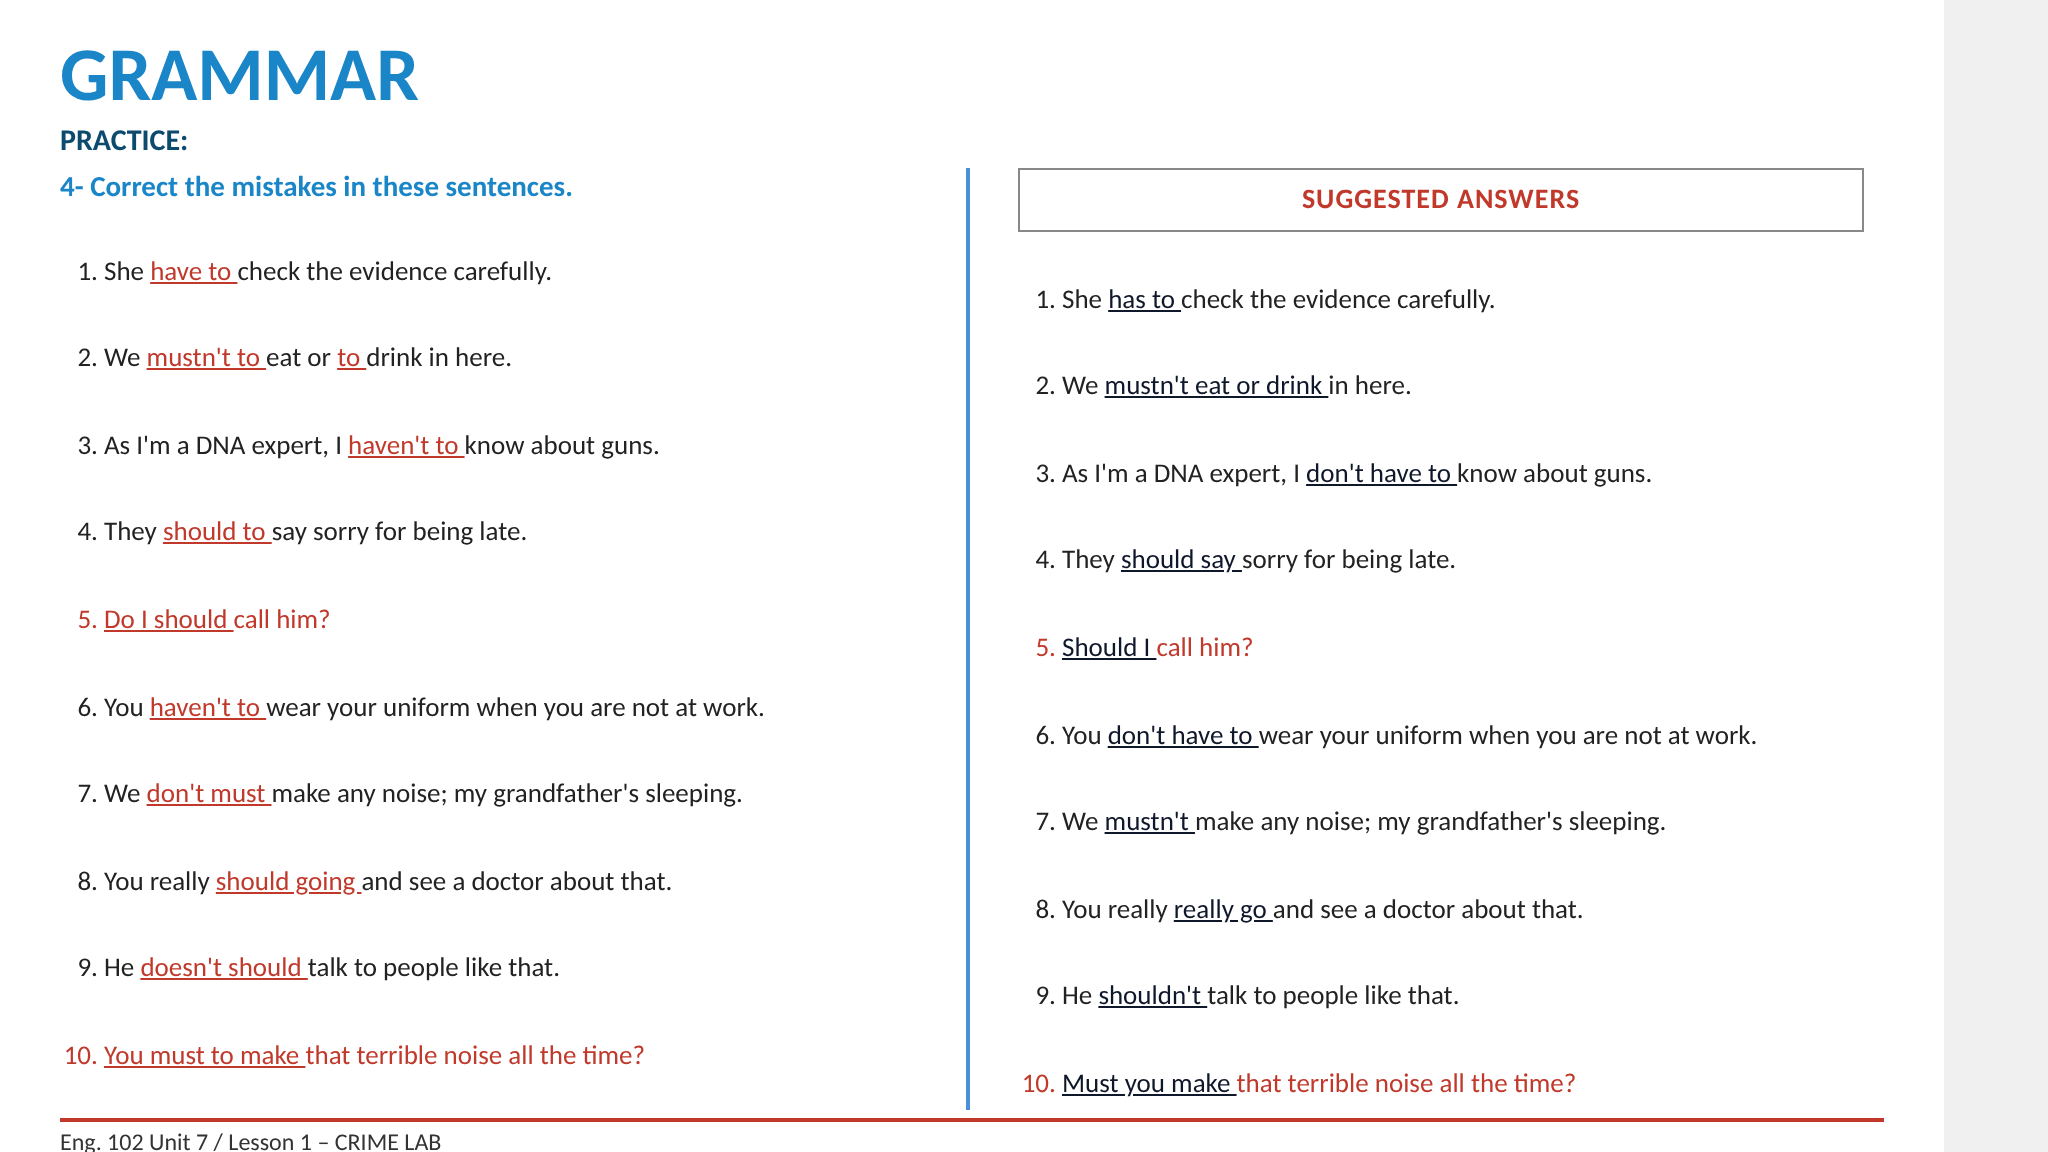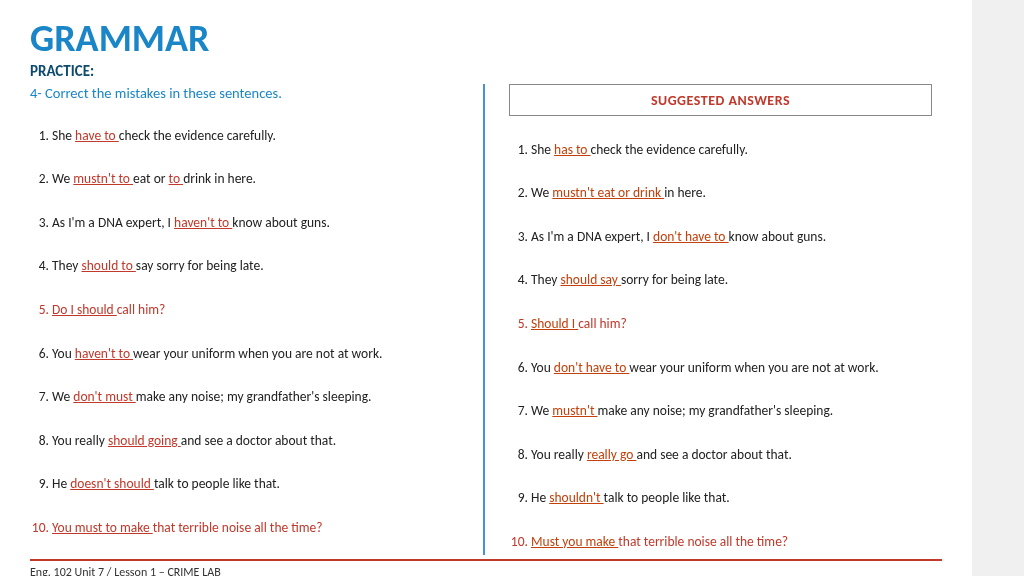--- a/index.html
+++ b/index.html
@@ -43,21 +43,21 @@
       flex: 1;
       padding-right: 20px;
       border-right: 2px solid #4a90d9;
     }
     .right-panel {
       flex: 1;
       padding-left: 24px;
     }
     .section-title {
       font-size: 14.5px;
-      font-weight: normal;
+      font-weight: bold;
       color: #1a86c8;
       margin-bottom: 8px;
     }
     .suggested-box {
       border: 1.5px solid #888;
       text-align: center;
       padding: 6px 10px;
       margin-bottom: 4px;
       margin-right: 10px;
     }
@@ -80,21 +80,21 @@
     }
     ol li.red-item {
       color: #c0392b;
     }
     .underline-red {
       text-decoration: underline;
       color: #c0392b;
     }
     .underline-green {
       text-decoration: underline;
-      color: #c2410c;
+      color: #0f172a;
     }
     .footer {
       display: flex;
       justify-content: space-between;
       border-top: 2px solid #c0392b;
       padding-top: 4px;
       margin-top: 4px;
       font-size: 12px;
       color: #333;
     }

